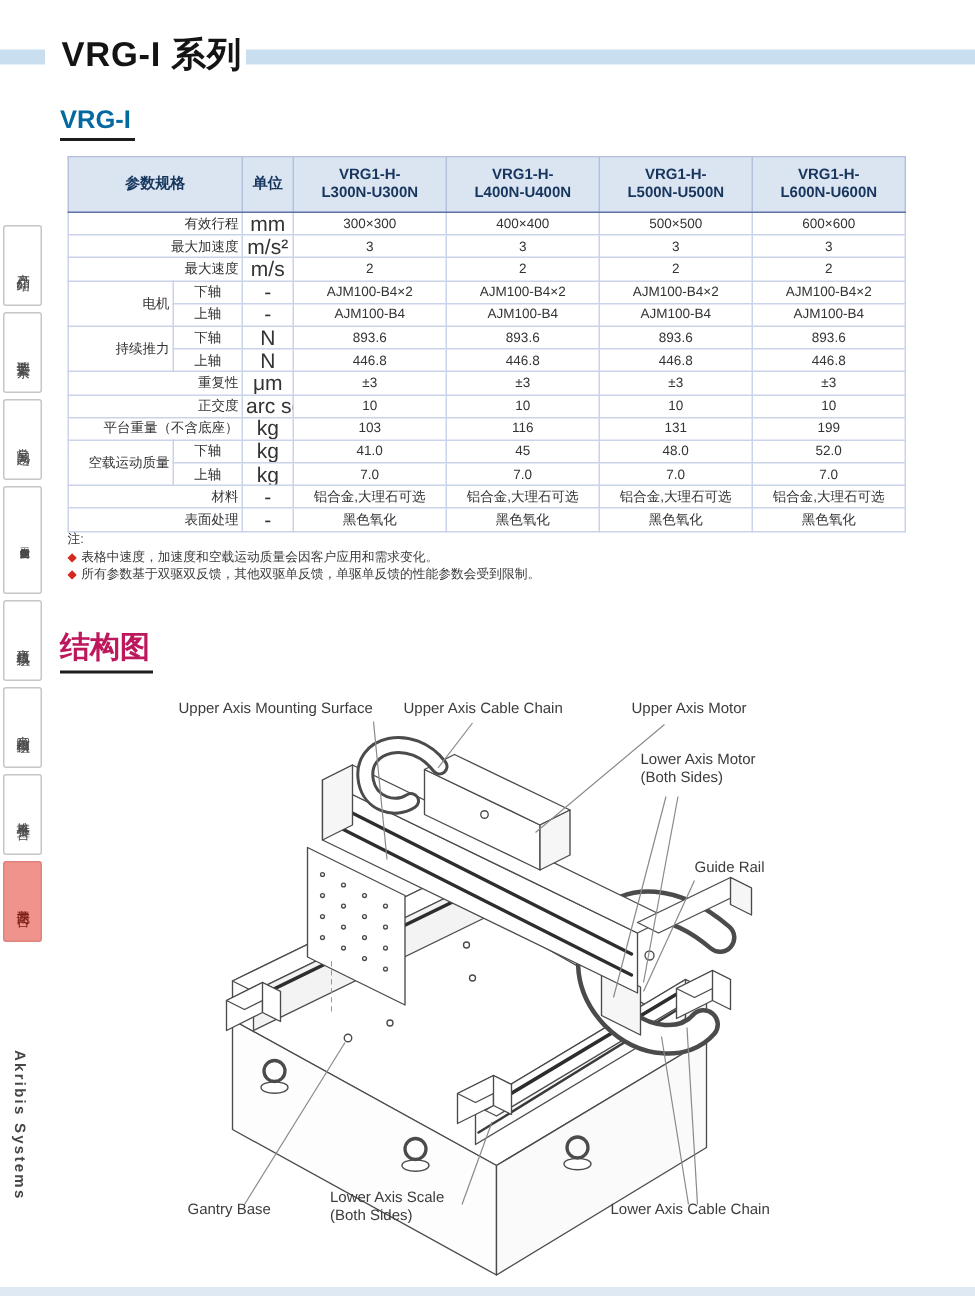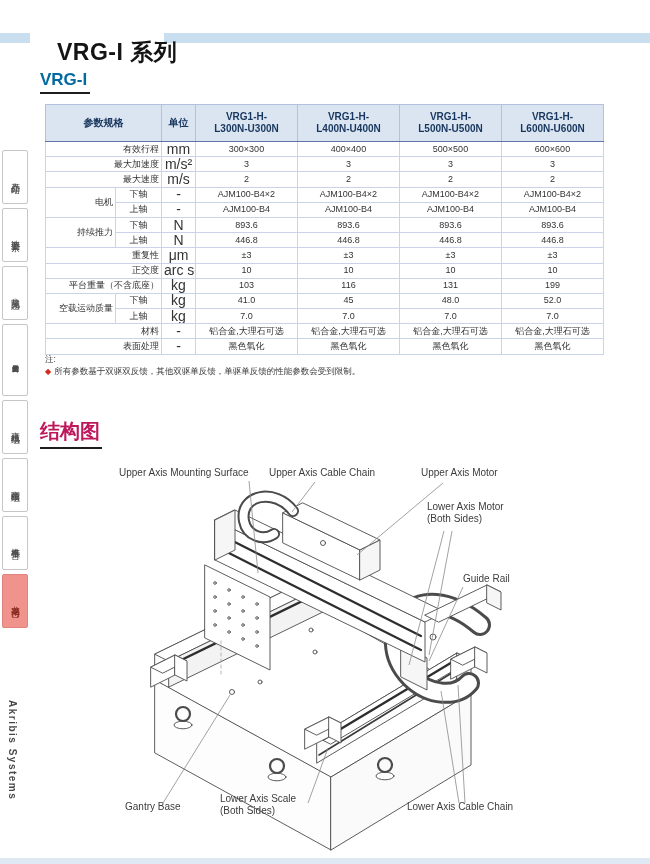--- a/index.html
+++ b/index.html
@@ -4,21 +4,21 @@
 <style>
   html,body{margin:0;padding:0}
   body{
     width:650px;height:864px;position:relative;overflow:hidden;
     background:#ffffff;font-family:"Liberation Sans","DejaVu Sans",sans-serif;color:#222;
   }
   
   .accent-left{position:absolute;left:0;top:33px;width:30px;height:10px;background:#c9dff0}
   .accent-right{position:absolute;left:164px;top:33px;width:486px;height:10px;background:#c9dff0}
   .page-title{position:absolute;left:41px;top:23px;font-size:23px;font-weight:600;
-    letter-spacing:.5px;color:#141414;margin:16px;line-height:26px}
+    letter-spacing:.5px;color:#141414;margin:0;line-height:26px}
   
   .sidebar{position:absolute;left:2px;top:150px;width:28px}
   .side-tab{width:24px;height:52px;border:1px solid #c6c6c6;border-radius:2px;margin-bottom:4px;
     display:flex;align-items:center;justify-content:center;writing-mode:vertical-rl;text-orientation:upright;
     font-size:9px;color:#4a4a4a;background:#fff;letter-spacing:1px;cursor:pointer;overflow:hidden}
   .side-tab.tall{height:70px;font-size:6.5px;letter-spacing:0}
   .side-tab.active{background:#f0938d;border-color:#e0837d;color:#7c1d13}
   .brand{position:absolute;left:7px;top:700px;writing-mode:vertical-rl;
     font-size:10px;color:#474747;letter-spacing:1.5px;font-weight:600}
   
@@ -213,20 +213,21 @@
         <td class="c-val">黑色氧化</td>
         <td class="c-val">黑色氧化</td>
         <td class="c-val">黑色氧化</td>
         <td class="c-val">黑色氧化</td>
       </tr>
     </tbody>
 </table>
 
 <div class="notes">
   <div class="note-line">注:</div>
+  <div class="note-line"><span class="note-marker">◆</span><span>表格中速度，加速度和空载运动质量会因客户应用和需求变化。</span></div>
   <div class="note-line"><span class="note-marker">◆</span><span>所有参数基于双驱双反馈，其他双驱单反馈，单驱单反馈的性能参数会受到限制。</span></div>
 </div>
 
 <div class="sec2-heading">结构图</div>
 
 <div class="diagram">
   <svg width="560" height="395" viewBox="0 0 560 395">
     <g stroke="#4b4b4b" stroke-width="0.9" fill="#ffffff" stroke-linejoin="round" stroke-linecap="round">
 
       <polygon points="100,215 258,138 416,228 276,312"></polygon>

